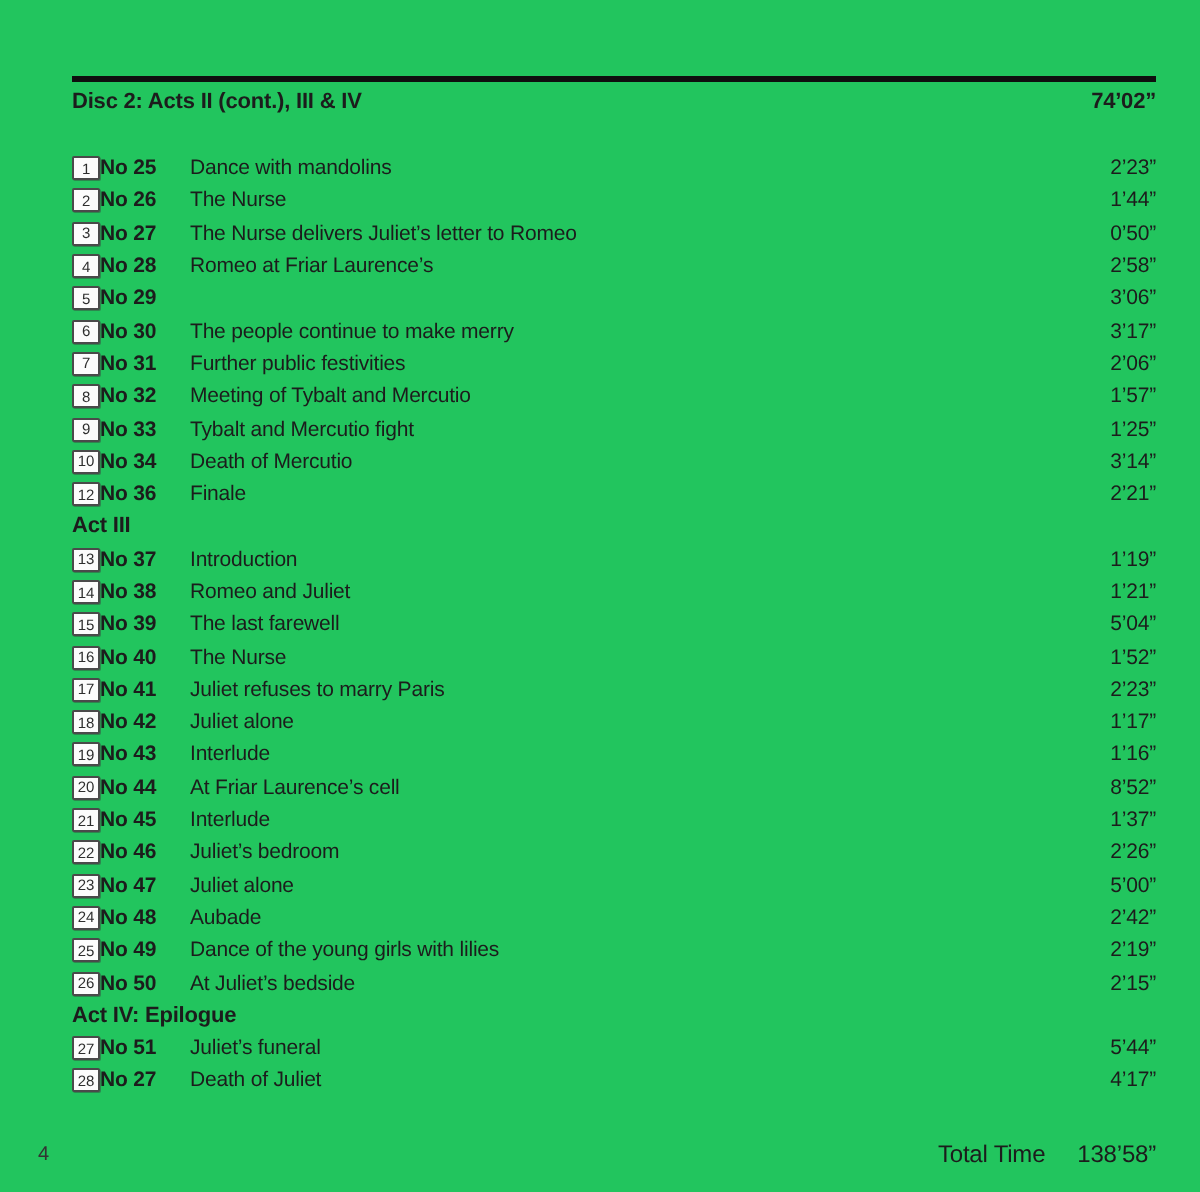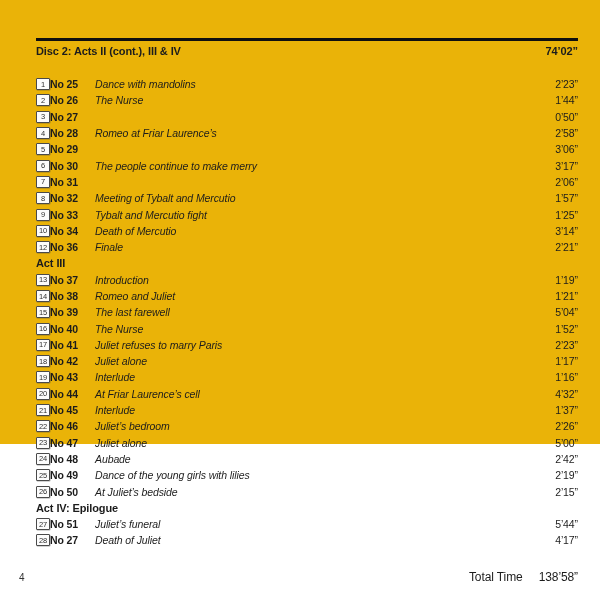--- a/index.html
+++ b/index.html
@@ -5,22 +5,22 @@
   html, body { margin:0; padding:0; }
   body {
     width:600px; height:596px;
     background:#ffffff;
     font-family:"Liberation Sans", sans-serif;
     color:#1c1c1c;
     overflow:hidden;
   }
   .page {
     position:relative;
-    width:600px; height:444px;
-    background:#eab308;
+    width:600px; height:596px;
+    background:#22c55e;
   }
   .rule {
     position:absolute;
     left:36px; top:38px;
     width:542px; height:3px;
     background:#0f0f0f;
   }
   .disc-header {
     position:absolute;
     left:36px; top:45px;
@@ -56,21 +56,21 @@
     justify-content:center;
     font-size:7.5px;
     color:#2e2e2e;
     flex:0 0 auto;
   }
   .no {
     font-weight:bold;
     width:45px;
     flex:0 0 auto;
   }
-  .title { flex:1 1 auto;font-style:italic; }
+  .title { flex:1 1 auto; }
   .dur { margin-left:auto; flex:0 0 auto; }
   .section-row {
     display:flex;
     align-items:center;
     height:16.3px;
     font-weight:bold;
     font-size:11px;
     letter-spacing:-0.1px;
   }
   .total {
@@ -109,20 +109,21 @@
       </div>
       <div class="row">
         <span class="box">2</span>
         <span class="no">No 26</span>
         <span class="title">The Nurse</span>
         <span class="dur">1’44”</span>
       </div>
       <div class="row">
         <span class="box">3</span>
         <span class="no">No 27</span>
+        <span class="title">The Nurse delivers Juliet’s letter to Romeo</span>
         <span class="dur">0’50”</span>
       </div>
       <div class="row">
         <span class="box">4</span>
         <span class="no">No 28</span>
         <span class="title">Romeo at Friar Laurence’s</span>
         <span class="dur">2’58”</span>
       </div>
       <div class="row">
         <span class="box">5</span>
@@ -131,20 +132,21 @@
       </div>
       <div class="row">
         <span class="box">6</span>
         <span class="no">No 30</span>
         <span class="title">The people continue to make merry</span>
         <span class="dur">3’17”</span>
       </div>
       <div class="row">
         <span class="box">7</span>
         <span class="no">No 31</span>
+        <span class="title">Further public festivities</span>
         <span class="dur">2’06”</span>
       </div>
       <div class="row">
         <span class="box">8</span>
         <span class="no">No 32</span>
         <span class="title">Meeting of Tybalt and Mercutio</span>
         <span class="dur">1’57”</span>
       </div>
       <div class="row">
         <span class="box">9</span>
@@ -204,21 +206,21 @@
       <div class="row">
         <span class="box">19</span>
         <span class="no">No 43</span>
         <span class="title">Interlude</span>
         <span class="dur">1’16”</span>
       </div>
       <div class="row">
         <span class="box">20</span>
         <span class="no">No 44</span>
         <span class="title">At Friar Laurence’s cell</span>
-        <span class="dur">4’32”</span>
+        <span class="dur">8’52”</span>
       </div>
       <div class="row">
         <span class="box">21</span>
         <span class="no">No 45</span>
         <span class="title">Interlude</span>
         <span class="dur">1’37”</span>
       </div>
       <div class="row">
         <span class="box">22</span>
         <span class="no">No 46</span>

